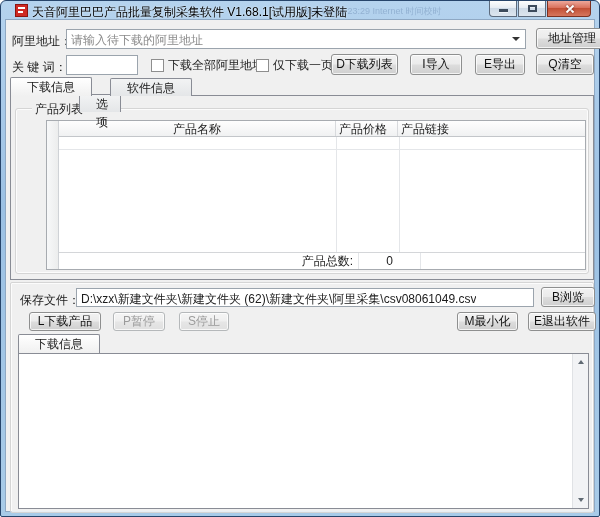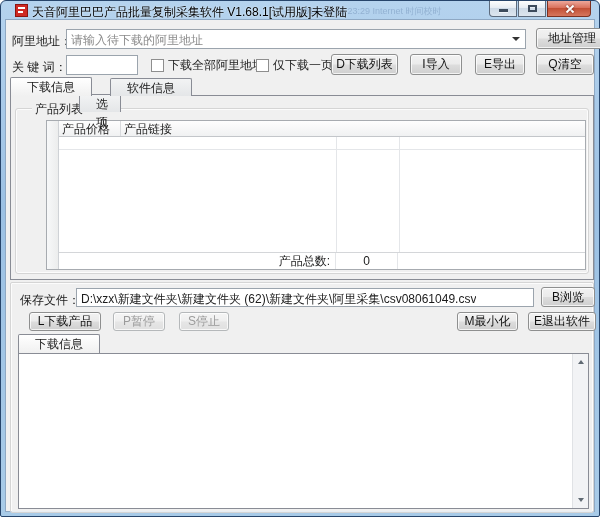--- a/index.html
+++ b/index.html
@@ -94,21 +94,21 @@
   .grid { position:absolute; background:#fff; border:1px solid #a7abb0; }
   .grid .rowhdr-col { position:absolute; left:0; top:0; bottom:0; width:12px;
     background:linear-gradient(90deg,#f7f8f9,#eceded); border-right:1px solid #cfd2d6; }
   .grid .hdr { position:absolute; left:12px; right:0; top:0; height:16px;
     background:linear-gradient(#fefefe,#f0f1f2); border-bottom:1px solid #c3c6ca; display:flex; }
   .grid .hdr .hcell { border-right:1px solid #d8dadd; line-height:16px; overflow:hidden; white-space:nowrap; }
   .grid .colsep { position:absolute; top:16px; bottom:0; width:1px; background:#e4e6e9; }
   .grid .emptyrow { position:absolute; left:12px; right:0; top:16px; height:13px;
     border-bottom:1px solid #e4e6e9; }
   .grid .totalrow { position:absolute; left:12px; right:0; bottom:0; height:17px;
-    border-top:1px solid #d4d6d9; background:#fff; display:flex; line-height:16px; }
+    border-top:1px solid #d4d6d9; background:#fff; display:flex; line-height:16px;padding-left:23px; }
   .grid .totalrow .tcell { border-right:1px solid #e4e6e9; white-space:nowrap; }
   
   .logbox { position:absolute; background:#fff; border:1px solid #898c95; }
   .vscroll { position:absolute; right:0; top:0; bottom:0; width:16px;
     background:#f2f3f5; border-left:1px solid #e0e2e5; }
   .varrow { position:absolute; left:0; width:16px; height:16px; display:flex;
     align-items:center; justify-content:center; }
   .tri-up-s { width:0; height:0; border-left:3px solid transparent;
     border-right:3px solid transparent; border-bottom:4px solid #606a73; }
   .tri-down-s { width:0; height:0; border-left:3px solid transparent;
@@ -169,20 +169,21 @@
     <div class="tab" style="left:73px;top:58px;width:42px;margin-top:16px;">选项</div>
     <div class="tab" style="left:104px;top:58px;">软件信息</div>
 
     <div class="panel" style="left:4px;top:75px;width:584px;height:185px;">
       <div class="groupbox" style="left:4px;top:12px;width:574px;height:166px;">
         <span class="gb-label">产品列表</span>
 
         <div class="grid" style="left:30px;top:11px;width:540px;height:150px;">
           <div class="rowhdr-col"></div>
           <div class="hdr">
+            <span class="hcell" style="width:277px;text-align:center;">产品名称</span>
             <span class="hcell" style="width:62px;padding-left:3px;">产品价格</span>
             <span class="hcell" style="flex:1;padding-left:3px;border-right:none;">产品链接</span>
           </div>
           <div class="emptyrow"></div>
           <div class="colsep" style="left:289px;"></div>
           <div class="colsep" style="left:352px;"></div>
           <div class="totalrow">
             <span class="tcell" style="width:277px;text-align:right;padding-right:5px;">产品总数:</span>
             <span class="tcell" style="width:62px;text-align:center;">0</span>
             <span class="tcell" style="flex:1;border-right:none;"></span>

